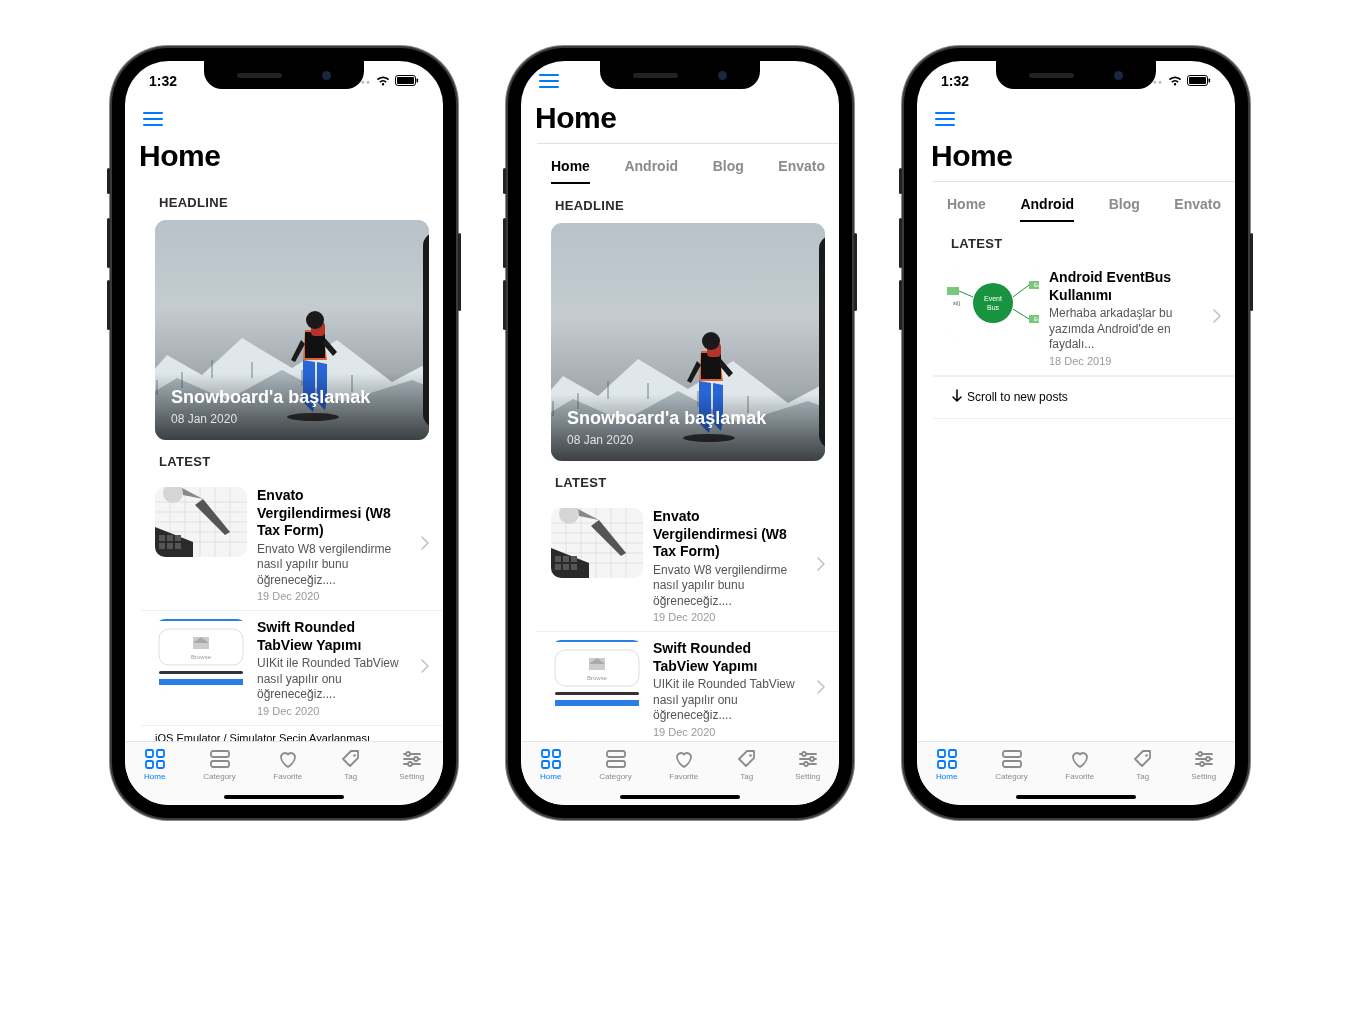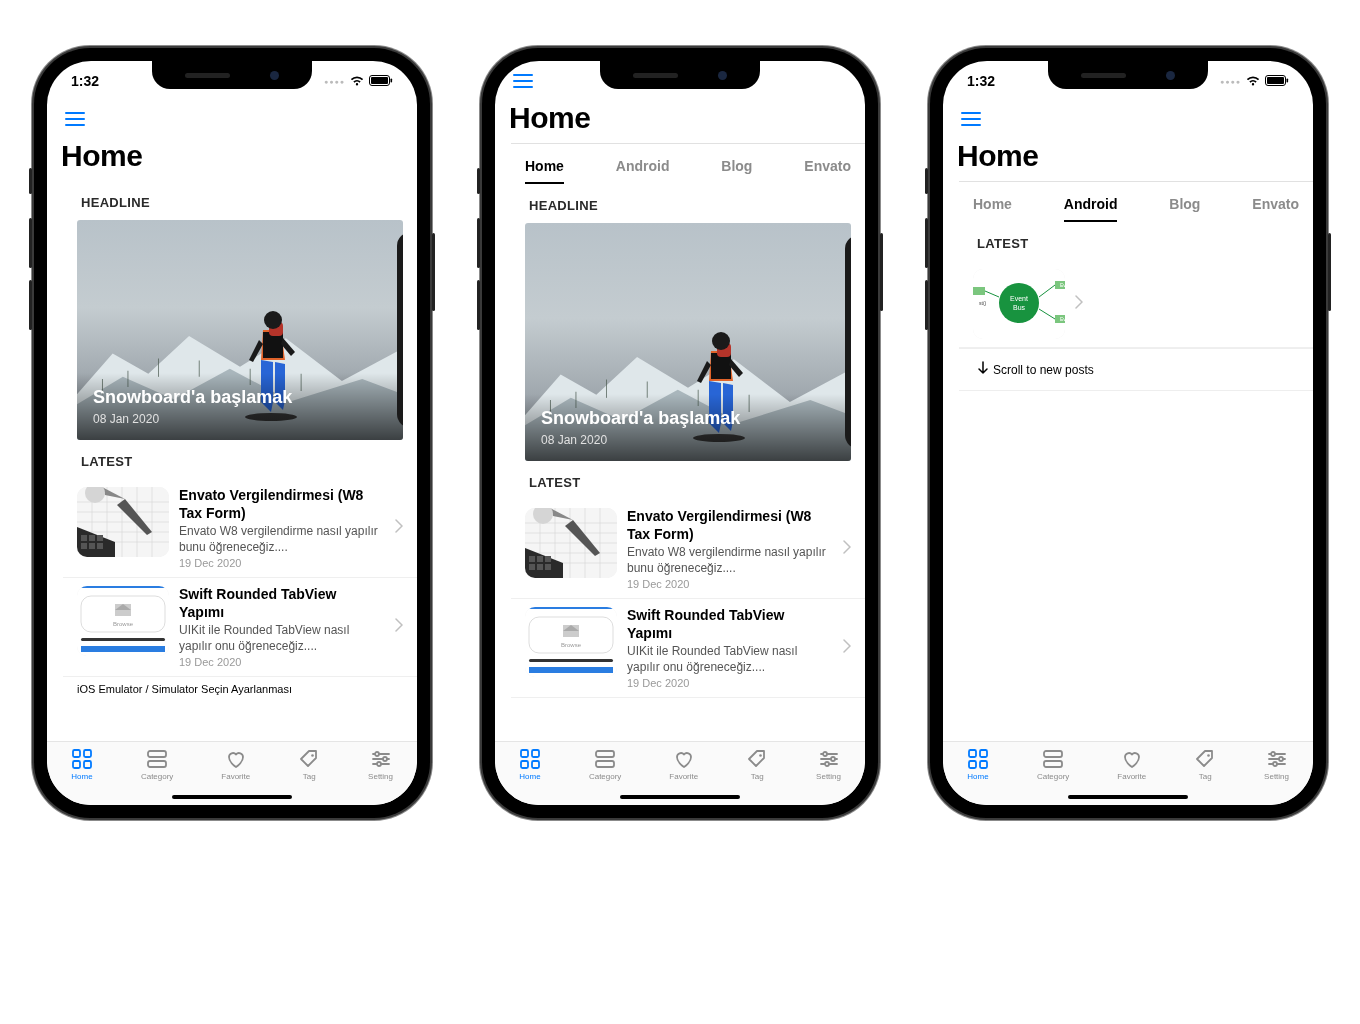--- a/index.html
+++ b/index.html
@@ -7,21 +7,21 @@
       font-family: -apple-system, BlinkMacSystemFont, "Segoe UI", Helvetica, Arial, sans-serif;
       background: #fff;
       width: 1360px; height: 1024px;
       display: flex;
       justify-content: center;
       align-items: flex-start;
       padding-top: 48px;
       gap: 52px;
     }
     .phone {
-      width: 396px;
+      width: 344px;
       height: 770px;
       background: #000;
       border-radius: 56px;
       padding: 13px;
       box-shadow: 0 0 0 2px #3a3a3a, 0 0 0 3px #8b8b8b;
       position: relative;
     }
     .screen {
       width: 100%;
       height: 100%;
@@ -86,21 +86,21 @@
       display:flex;gap:0;padding:10px 14px 0;justify-content:space-between;
     }
     .seg-tab{font-size:14px;font-weight:700;color:#8b8b8b;padding:4px 0 8px;cursor:pointer;}
     .seg-tab.active{color:#000;border-bottom:2px solid #000;}
     .section-label{
       font-size:13px;font-weight:700;color:#2a2a2a;padding:14px 18px 10px;letter-spacing:0.3px;
     }
     .content{flex:1;overflow:hidden;padding-left:16px;}
     .headline-card{
       margin:0 14px;
-      border-radius:3px;
+      border-radius:11px;
       overflow:hidden;
       position:relative;
       height:220px;
       background: linear-gradient(180deg,#b8c2c9 0%,#c4ccd0 40%,#808890 100%);
       cursor:pointer;
     }
     .headline-peek{
       position:absolute;right:-12px;top:18px;width:18px;height:196px;background:#1a1a1a;border-radius:14px 0 0 14px;
     }
     .mountain{
@@ -557,20 +557,25 @@
                 <text x="6" y="36" font-size="5" fill="#444">st()</text>
                 <line x1="12" y1="22" x2="26" y2="28" stroke="#18933f" stroke-width="1" marker-end="url(#a)"></line>
                 <rect x="82" y="12" width="10" height="8" fill="#7bc67e"></rect>
                 <rect x="82" y="46" width="10" height="8" fill="#7bc67e"></rect>
                 <line x1="66" y1="28" x2="82" y2="16" stroke="#18933f" stroke-width="1"></line>
                 <line x1="66" y1="40" x2="82" y2="50" stroke="#18933f" stroke-width="1"></line>
                 <text x="87" y="18" font-size="5" fill="#fff">Ev</text>
                 <text x="87" y="52" font-size="5" fill="#fff">Ev</text>
               </svg></div>
           </div>
+          <div class="item-body">
+            <div class="item-title">Android EventBus Kullanımı</div>
+            <div class="item-excerpt">Merhaba arkadaşlar bu yazımda Android'de en faydalı...</div>
+            <div class="item-date">18 Dec 2019</div>
+          </div>
           <div class="item-chev"><svg width="8" height="14" viewBox="0 0 8 14">
               <path d="M1 1l6 6-6 6" stroke="#c0c0c0" stroke-width="1.5" fill="none" stroke-linecap="round"></path>
             </svg></div>
         </div>
         <div class="scroll-hint">
           <span><svg width="12" height="14" viewBox="0 0 12 14">
               <path d="M6 1v11M2 8l4 4 4-4" stroke="#000" stroke-width="1.5" fill="none" stroke-linecap="round" stroke-linejoin="round"></path>
             </svg></span>
           <span>Scroll to new posts</span>
         </div>

